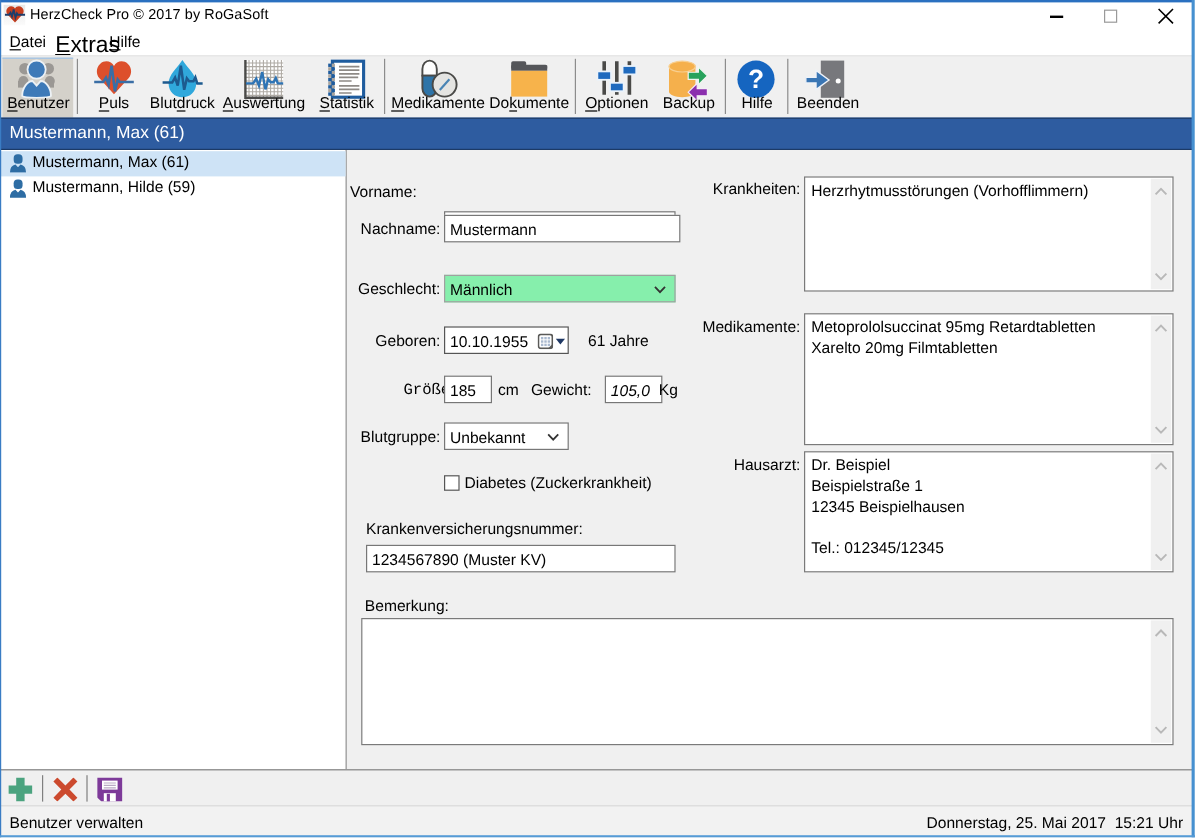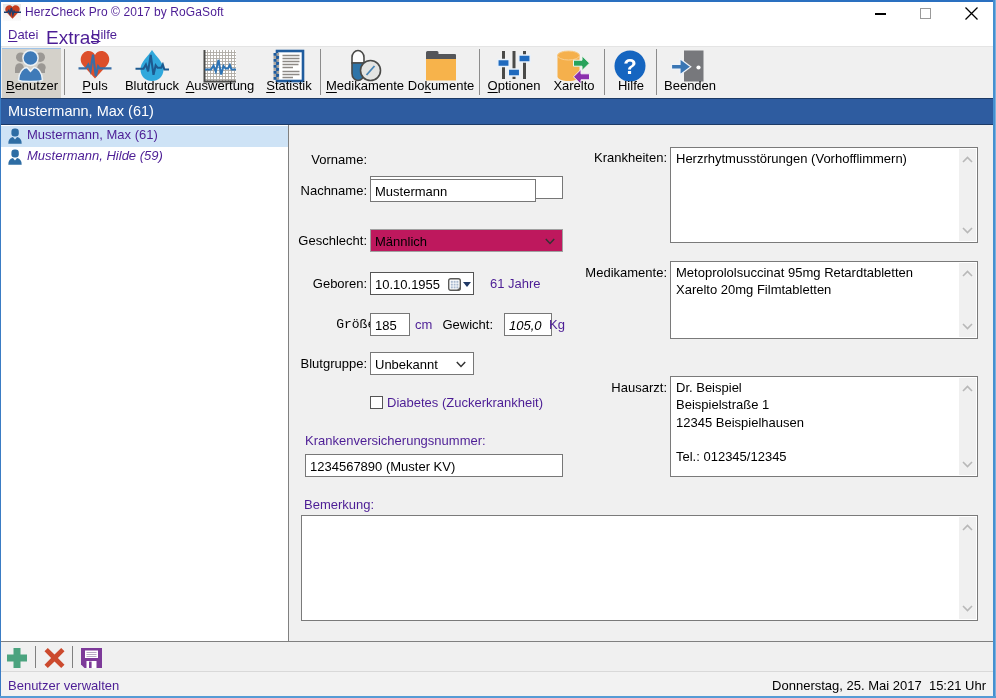--- a/index.html
+++ b/index.html
@@ -1,20 +1,20 @@
 <!DOCTYPE html>
 <html><head>
 <meta charset="utf-8">
 <style>
 * { margin:0; padding:0; box-sizing:border-box; }
 html,body { width:996px; height:698px; overflow:hidden; }
 body { font-family:"Liberation Sans", sans-serif; position:relative; background:#fff; }
 #win { position:absolute; left:0; top:0; width:996px; height:698px; background:#fff; }
 .abs { position:absolute; }
-.lbl { position:absolute; font-size:13px; color:#4c1d95; white-space:nowrap; }
+.lbl { position:absolute; font-size:13px; color:#000000; white-space:nowrap; }
 .rlbl { position:absolute; font-size:13px; color:#000; white-space:nowrap; text-align:right; }
 .fld { position:absolute; background:#fff; border:1px solid #777; font-size:13px; color:#000; }
 .fld span { position:absolute; left:4px; top:4px; white-space:nowrap; }
 .tb-label { position:absolute; font-size:13px; color:#000; text-align:center; white-space:nowrap; }
 .sep { position:absolute; width:1px; background:#8c8c8c; top:2px; height:46px; }
 u { text-decoration:underline; text-underline-offset:2px; }
 .sbar { position:absolute; right:1px; top:1px; bottom:1px; width:17px; background:#f0f0f0; }
 .chev { position:absolute; left:3px; width:11px; height:7px; }
 </style>
 </head>
@@ -148,21 +148,21 @@
     </g>
   </svg>
   <div class="tb-label" style="left:484px;top:31px;width:60px;"><u>O</u>ptionen</div>
 
   <svg class="abs" style="left:556px;top:2px;" width="34" height="34" viewBox="0 0 34 34">
     <path d="M1.5 6.5 C1.5 4 6.5 2 12.5 2 C18.5 2 23.5 4 23.5 6.5 V27.5 C23.5 30 18.5 32 12.5 32 C6.5 32 1.5 30 1.5 27.5 Z" fill="#f5b04c"></path>
     <ellipse cx="12.5" cy="6.5" rx="11" ry="4.5" fill="#f5b04c" stroke="#f8cf90" stroke-width="1"></ellipse>
     <path d="M17.5 11.2 h8.5 v-4.4 l7.5 7.4 -7.5 7.4 v-4.4 h-8.5 Z" fill="#28a35c" stroke="#eef6ee" stroke-width="1"></path>
     <path d="M33.5 24.8 h-8.5 v-4.4 l-7.5 7.4 7.5 7.4 v-4.4 h8.5 Z" fill="#8b2fae" stroke="#f4eef6" stroke-width="1"></path>
   </svg>
-  <div class="tb-label" style="left:551px;top:31px;width:46px;">Xarelto</div>
+  <div class="tb-label" style="left:551px;top:31px;width:46px;">Backup</div>
 
   <svg class="abs" style="left:613px;top:2px;" width="34" height="34" viewBox="0 0 34 34">
     <circle cx="17" cy="17" r="15.5" fill="#1565c0"></circle>
     <text x="17" y="24.5" font-family="Liberation Sans" font-size="22" font-weight="bold" fill="#fff" text-anchor="middle">?</text>
   </svg>
   <div class="tb-label" style="left:608px;top:31px;width:46px;">Hilfe</div>
 
   <svg class="abs" style="left:671px;top:2px;" width="34" height="34" viewBox="0 0 34 34">
     <rect x="13" y="1.5" width="19.5" height="31" fill="#77787c"></rect>
     <circle cx="27.5" cy="18.5" r="2.1" fill="#fff"></circle>
@@ -179,37 +179,37 @@
   <div class="abs" style="left:0;top:1px;width:288px;height:21px;background:#cee3f6;"></div>
   <svg class="abs" style="left:8px;top:3px;" width="14" height="16" viewBox="0 0 14 16">
     <rect x="3.4" y="0.5" width="7.4" height="8" rx="3.2" fill="#2e6da4"></rect>
     <path d="M0.3 15.7 q0-5.6 4.6-6.6 l2.1 2.3 2.1-2.3 q4.6 1 4.6 6.6 Z" fill="#2e6da4"></path>
   </svg>
   <div class="lbl" style="left:27px;top:2px;">Mustermann, Max (61)</div>
   <svg class="abs" style="left:8px;top:24px;" width="14" height="16" viewBox="0 0 14 16">
     <rect x="3.4" y="0.5" width="7.4" height="8" rx="3.2" fill="#2e6da4"></rect>
     <path d="M0.3 15.7 q0-5.6 4.6-6.6 l2.1 2.3 2.1-2.3 q4.6 1 4.6 6.6 Z" fill="#2e6da4"></path>
   </svg>
-  <div class="lbl" style="left:27px;top:23px;font-style:italic;">Mustermann, Hilde (59)</div>
+  <div class="lbl" style="left:27px;top:23px;">Mustermann, Hilde (59)</div>
 </div>
 
 <div class="abs" style="left:289px;top:125px;width:705px;height:516px;background:#f0f0f0;"></div>
 
-<div class="rlbl" style="left:240px;top:152px;width:127px;">Vorname:</div>
+<div class="rlbl" style="left:256px;top:152px;width:127px;text-align:center;">Vorname:</div>
 <div class="fld" style="left:370px;top:148px;width:193px;height:23px;margin-top:28px;">
       <span>Max</span>
     </div>
 
 <div class="rlbl" style="left:240px;top:183px;width:127px;">Nachname:</div>
-<div class="fld" style="left:370px;top:179px;width:166px;height:23px;padding-left:15px;">
+<div class="fld" style="left:370px;top:179px;width:197px;height:23px;padding-left:15px;">
       <span>Mustermann</span>
     </div>
 
 <div class="rlbl" style="left:240px;top:233px;width:127px;">Geschlecht:</div>
-<div class="fld" style="left:370px;top:229px;width:193px;height:23px;background:#be185d;border-color:#a0a0a0;">
+<div class="fld" style="left:370px;top:229px;width:193px;height:23px;background:#86efac;border-color:#a0a0a0;">
       <span>Männlich</span>
   <svg class="abs" style="right:7px;top:8px;" width="10" height="7" viewBox="0 0 10 7">
         <path d="M0.8 1 L5 5.4 L9.2 1" stroke="#333" stroke-width="1.5" fill="none"></path>
       </svg>
 </div>
 
 <div class="rlbl" style="left:240px;top:276px;width:127px;">Geboren:</div>
 <div class="fld" style="left:370px;top:272px;width:104px;height:23px;border-color:#555;">
       <span>10.10.1955</span>
   <svg class="abs" style="left:77px;top:5px;" width="13" height="13" viewBox="0 0 13 13">
@@ -279,21 +279,21 @@
     <svg class="chev" style="top:7px;" viewBox="0 0 11 7">
           <path d="M1 6 L5.5 1.4 L10 6" stroke="#b8b8b8" stroke-width="1.6" fill="none"></path>
         </svg>
     <svg class="chev" style="bottom:7px;" viewBox="0 0 11 7">
           <path d="M1 1 L5.5 5.6 L10 1" stroke="#b8b8b8" stroke-width="1.6" fill="none"></path>
         </svg>
   </div>
 </div>
 
 <div class="rlbl" style="left:540px;top:265px;width:127px;text-align:right;">Medikamente:</div>
-<div class="fld" style="left:670px;top:261px;width:308px;height:78px;border-color:#7a7a7a;padding-left:32px;">
+<div class="fld" style="left:670px;top:261px;width:308px;height:110px;border-color:#7a7a7a;padding-left:32px;">
   <div style="position:absolute;left:5px;top:2px;line-height:17.3px;white-space:pre;">Metoprololsuccinat 95mg Retardtabletten
 Xarelto 20mg Filmtabletten</div>
   <div class="sbar">
     <svg class="chev" style="top:7px;" viewBox="0 0 11 7">
           <path d="M1 6 L5.5 1.4 L10 6" stroke="#b8b8b8" stroke-width="1.6" fill="none"></path>
         </svg>
     <svg class="chev" style="bottom:7px;" viewBox="0 0 11 7">
           <path d="M1 1 L5.5 5.6 L10 1" stroke="#b8b8b8" stroke-width="1.6" fill="none"></path>
         </svg>
   </div>

